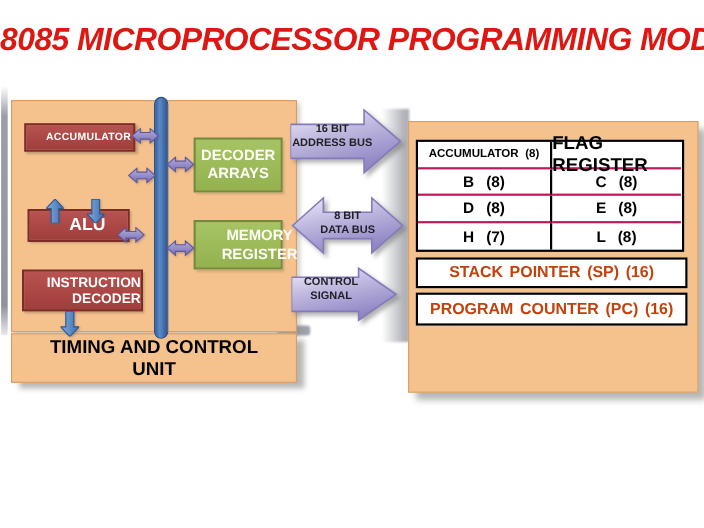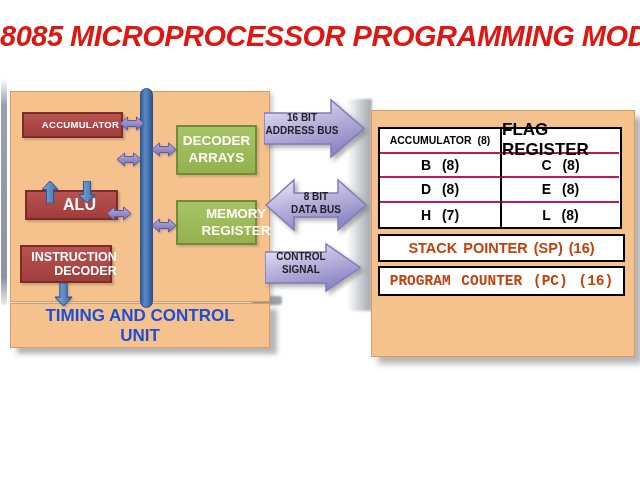--- a/index.html
+++ b/index.html
@@ -33,42 +33,42 @@
 
   
   .panel {
     background:#F5C28E; border:1px solid rgba(214,152,94,0.9);
   }
   .cpu-panel  { left:10px; top:91px;  width:258px; height:209px; box-shadow:3px 3px 4px rgba(120,120,120,0.35); }
   .timing-box { left:10px; top:303px; width:258px; height:43px;  box-shadow:7px 6px 5px rgba(120,120,120,0.55);
                 display:flex; align-items:center; justify-content:center; }
   .timing-text {
     max-width:215px; text-align:center; font-weight:bold; font-size:17px;
-    line-height:1.15; color:#1d4ed8;
+    line-height:1.15; color:#000000;
   }
   .right-panel { left:371px; top:110px; width:262px; height:245px; box-shadow:7px 7px 6px rgba(120,120,120,0.55); }
 
   
   .bus-bar {
     left:140px; top:88px; width:13px; height:220px; border-radius:7px;
     background:linear-gradient(90deg,#35619E 0%, #5C8AC6 38%, #2F5691 100%);
     border:1px solid #27508F; box-sizing:border-box;
   }
 
   
   .redbox {
     background:linear-gradient(180deg,#B75350,#A03E3D);
     border:2px solid #7C2B29; box-sizing:border-box; color:#FFFFFF;
     display:flex; align-items:center; justify-content:center; text-align:right;
     font-weight:bold; box-shadow:2px 2px 2px rgba(0,0,0,0.2); line-height:1.15;padding-left:16px;
   }
   .box-acc   { left:22px; top:112px; width:101px; height:26px; font-size:9.5px; letter-spacing:0.3px; }
   .box-alu   { left:25px; top:150px; width:93px;  height:30px; font-size:16px;margin-top:40px; }
   .box-flags { left:23px; top:202px; width:87px;  height:27px; font-size:14px;margin-top:47px; }
-  .box-dec   { left:20px; top:245px; width:92px; height:38px; font-size:12.5px; }
+  .box-dec   { left:20px; top:245px; width:110px; height:38px; font-size:12.5px; }
 
   
   .greenbox {
     background:linear-gradient(180deg,#A7C465,#93B24E);
     border:2.5px solid #6F8B3B; box-sizing:border-box; color:#FDFEF8;
     display:flex; align-items:center; justify-content:center; text-align:center;
     font-weight:bold; font-size:13.5px; line-height:1.25;
     box-shadow:2px 2px 2px rgba(0,0,0,0.15);
   }
   .box-regarr { left:176px; top:125px; width:81px; height:50px; }
@@ -114,21 +114,21 @@
   .cell.lastrow { border-bottom:none; }
   .cell.acc-cell  { font-size:10.5px; word-spacing:3px; }
   .cell.flag-cell { font-size:17px; word-spacing:1px; }
 
   .wide-reg {
     background:#fff; border:2.5px solid #000; box-sizing:border-box;
     display:flex; align-items:center; justify-content:center;
     font-weight:bold; font-size:14.5px; color:#c2410c; word-spacing:2px;
   }
   .sp-box { left:378px; top:234px; width:247px; height:28px; }
-  .pc-box { left:378px; top:266px; width:247px; height:30px;font-family:Liberation Mono, monospace; }
+  .pc-box { left:378px; top:266px; width:247px; height:30px; }
 </style>
 </head>
 <body>
 
 <div class="stage">
 
   <svg width="0" height="0" style="position:absolute" aria-hidden="true">
     <defs>
       <linearGradient id="gradLav" x1="0" y1="0" x2="0.45" y2="1">
         <stop offset="0" stop-color="#EFEDF8"></stop>

